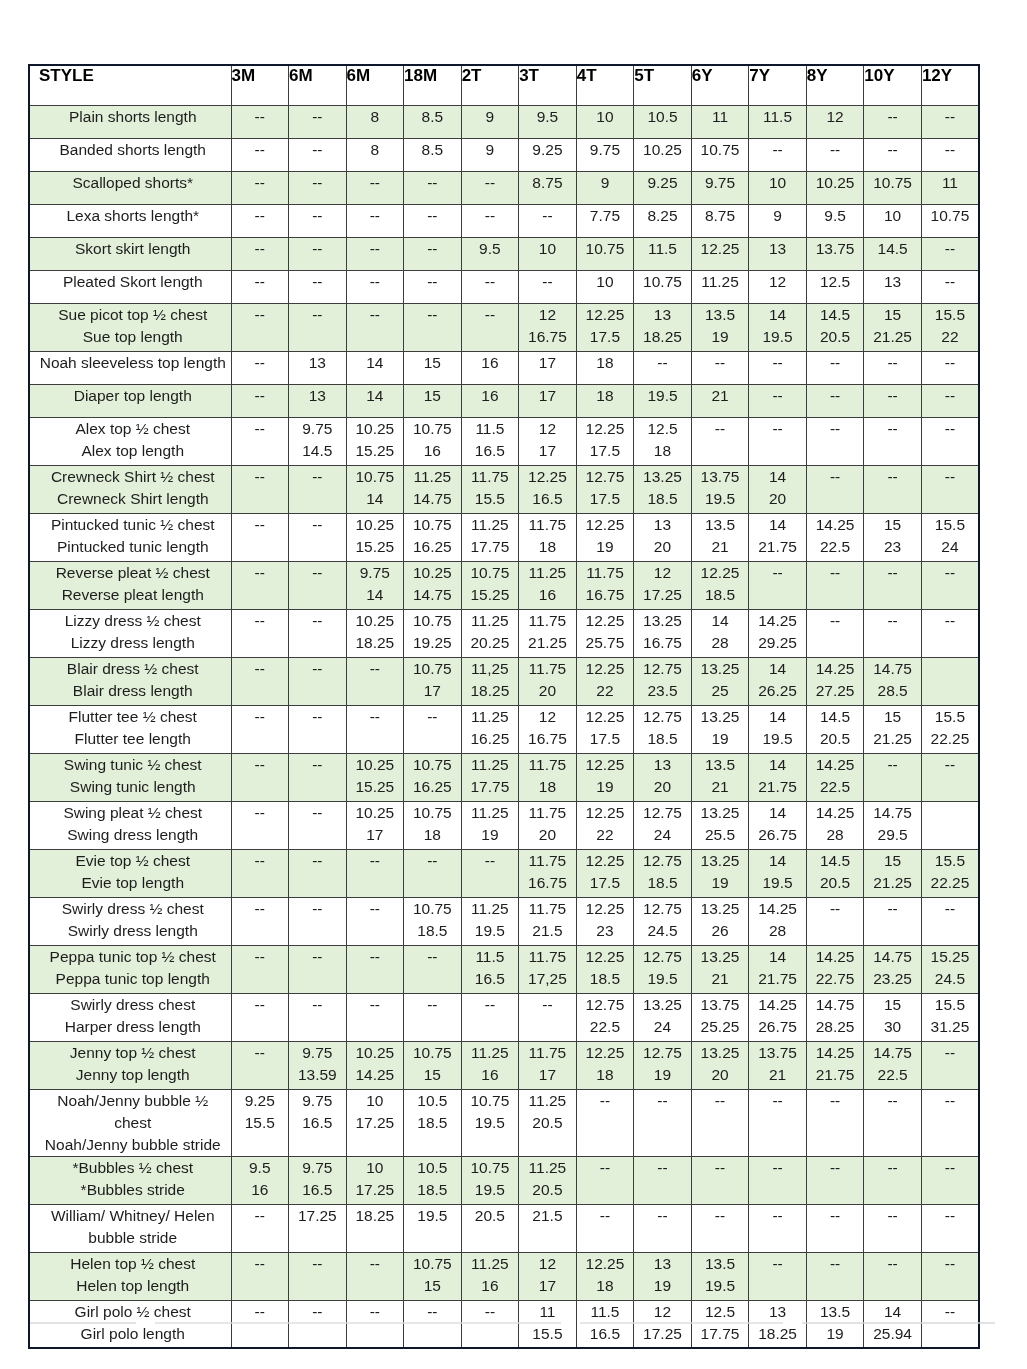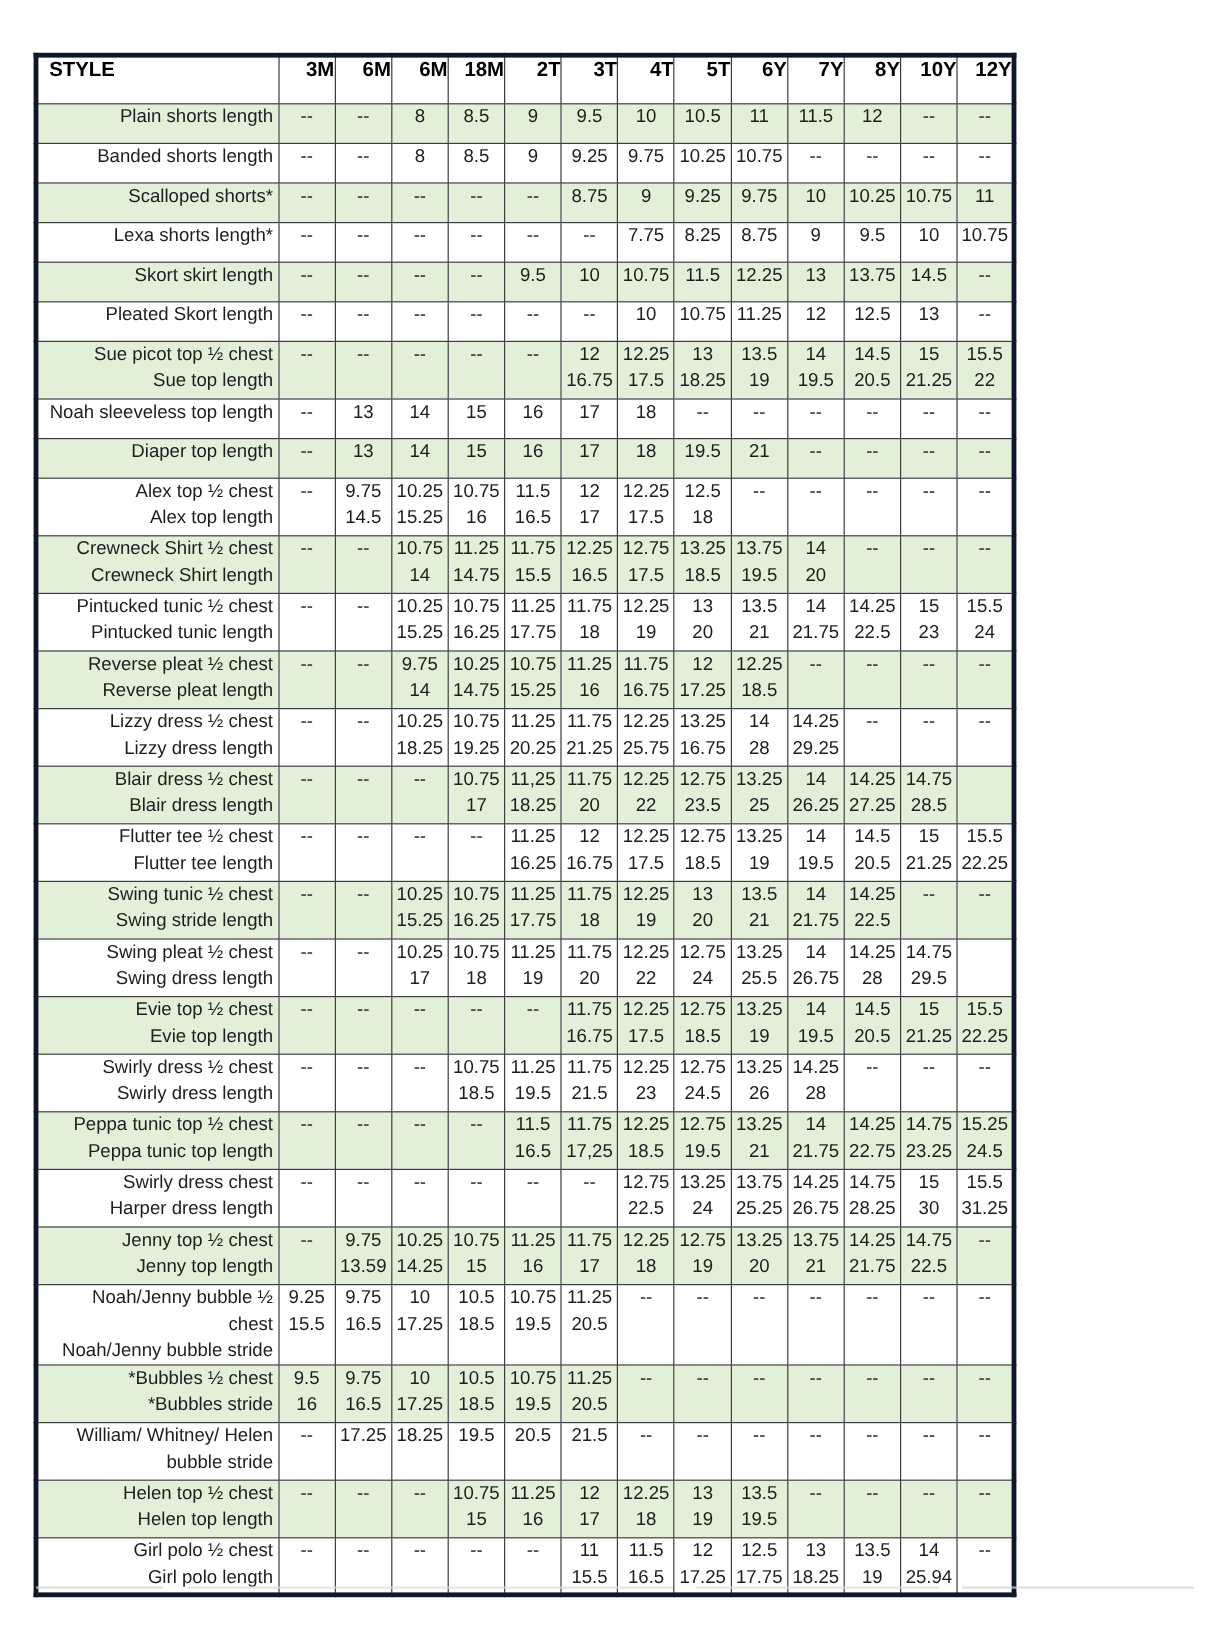--- a/index.html
+++ b/index.html
@@ -8,56 +8,56 @@
     position: relative;
     width: 1027px;
     height: 1369px;
     background: #ffffff;
     font-family: "Liberation Sans", sans-serif;
     overflow: hidden;
   }
   table.size-chart {
     position: absolute;
     left: 28px;
-    top: 44px;
-    width: 819px;
+    top: 64px;
+    width: 952px;
     border-collapse: collapse;
     table-layout: fixed;
-    border: 4px solid #0f172a;
+    border: 2px solid #0f172a;
   }
   table.size-chart th,
   table.size-chart td {
     border: 1.5px solid #3d3d3d;
     vertical-align: top;
     padding: 0;
     overflow: hidden;
   }
   thead th {
     height: 40px;
     background: #ffffff;
     color: #000000;
     font-size: 17px;
     font-weight: bold;
-    text-align: right;
+    text-align: left;
     padding-top: 5px;
     border-bottom: 2px solid #262626;
   }
   thead th.style-th {
     text-align: left;
     padding-left: 9px;
   }
   tbody td {
     color: #1d1d1d;
     font-size: 15.5px;
     line-height: 22px;
     text-align: center;
     padding-top: 3px;
   }
   tbody td.label-cell {
-    text-align: right;
+    text-align: center;
     padding-left: 9px;
     padding-right: 4px;
   }
   tr.row-green td { background: #e2efd9; }
   tr.row-white td { background: #ffffff; }
   tr.row-single { height: 33px; }
   tr.row-double { height: 48px; }
   .ln { display: block; }
   .ghost-line {
     position: absolute;
@@ -886,21 +886,21 @@
             <span class="ln">21.25</span>
           </td>
           <td>
             <span class="ln">15.5</span>
             <span class="ln">22.25</span>
           </td>
         </tr>
         <tr class="row-green row-double">
           <td class="label-cell">
             <span class="ln">Swing tunic ½ chest</span>
-            <span class="ln">Swing stride length</span>
+            <span class="ln">Swing tunic length</span>
           </td>
           <td>
             <span class="ln">--</span>
           </td>
           <td>
             <span class="ln">--</span>
           </td>
           <td>
             <span class="ln">10.25</span>
             <span class="ln">15.25</span>

